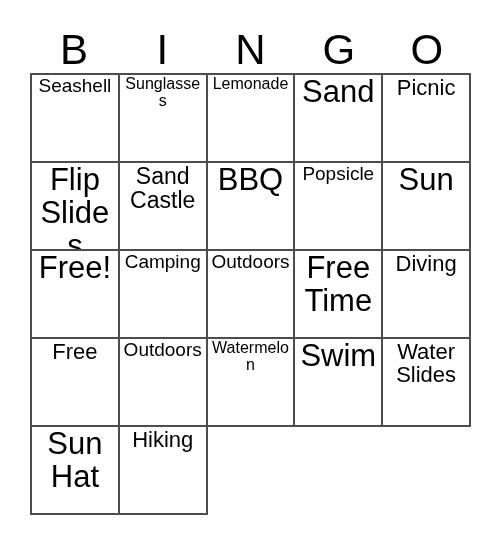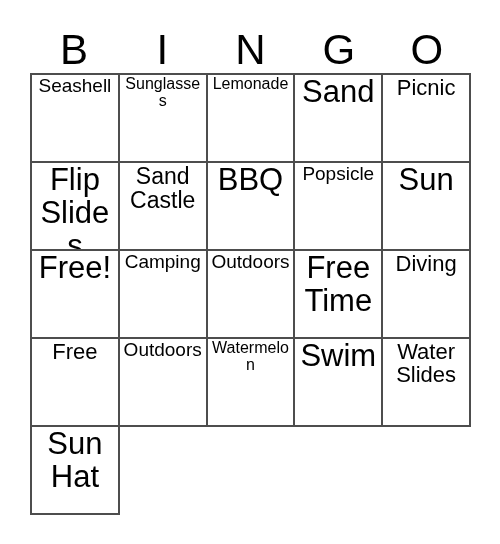--- a/index.html
+++ b/index.html
@@ -163,15 +163,18 @@
         <span class="cell-text fs-xxl">Swim</span>
       </div>
       <div class="cell">
         <span class="cell-text fs-xl">Water
 Slides</span>
       </div>
       <div class="cell">
         <span class="cell-text fs-xxl">Sun
 Hat</span>
       </div>
+      <div class="cell">
+        <span class="cell-text fs-xl">Hiking</span>
+      </div>
     </div>
 
 </div>
 
 </body></html>

